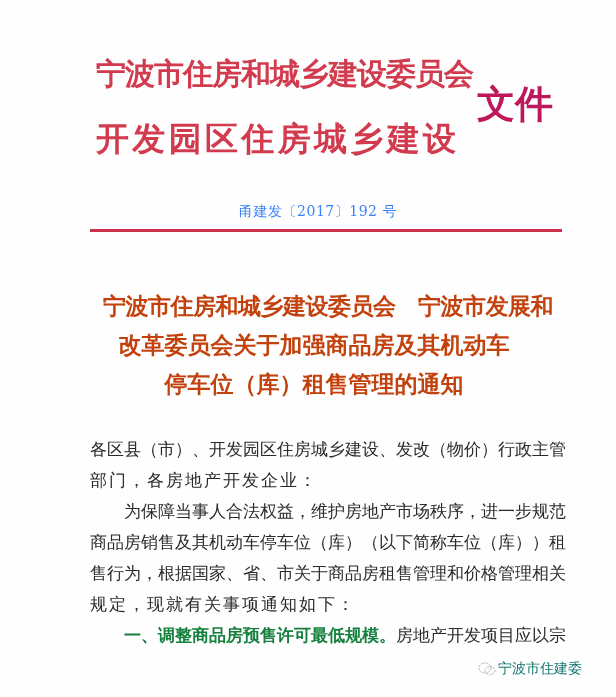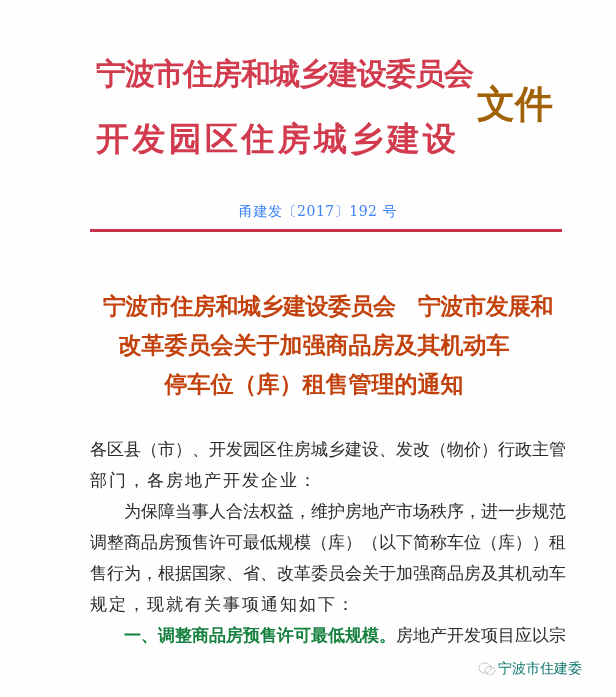--- a/index.html
+++ b/index.html
@@ -36,21 +36,21 @@
       font-size: 30px;
       letter-spacing: -1px;
     }
     .masthead-line.l2 {
       left: 96px; top: 122px; width: 360px;
       font-size: 33px;
     }
     .masthead-suffix {
       position: absolute;
       left: 477px; top: 85px;
-      color: #a16207;
+      color: #be185d;
       font-size: 38px;
       font-weight: bold;
       line-height: 1;
       letter-spacing: 0px;
       white-space: nowrap;
     }
     .doc-number {
       position: absolute;
       left: 2px; width: 616px;
       top: 203px;
@@ -152,22 +152,22 @@
   <div class="title">
     <span class="tline t1">宁波市住房和城乡建设委员会　宁波市发展和</span>
     <span class="tline t2">改革委员会关于加强商品房及其机动车</span>
     <span class="tline t3">停车位（库）租售管理的通知</span>
   </div>
 
   <div class="body-text">
     <span class="line">各区县（市）、开发园区住房城乡建设、发改（物价）行政主管</span>
     <span class="line short">部门，各房地产开发企业：</span>
     <span class="line indent">为保障当事人合法权益，维护房地产市场秩序，进一步规范</span>
-    <span class="line">调整商品房预售许可最低规模（库）（以下简称车位（库））租</span>
-    <span class="line">售行为，根据国家、省、改革委员会关于加强商品房及其机动车</span>
+    <span class="line">商品房销售及其机动车停车位（库）（以下简称车位（库））租</span>
+    <span class="line">售行为，根据国家、省、市关于商品房租售管理和价格管理相关</span>
     <span class="line short">规定，现就有关事项通知如下：</span>
     <span class="line indent heading-line"><span class="heading-bold">一、调整商品房预售许可最低规模。</span><span>房地产开发项目应以宗</span></span>
   </div>
 
   <div class="watermark">
     <span class="wm-icon">
       <svg width="18" height="14" viewBox="0 0 18 14">
         <ellipse cx="7" cy="6" rx="6" ry="5" fill="none" stroke="#b0b0b0" stroke-width="1" stroke-dasharray="2 1"></ellipse>
         <ellipse cx="12" cy="8.5" rx="5" ry="4" fill="none" stroke="#b0b0b0" stroke-width="1" stroke-dasharray="2 1"></ellipse>
       </svg>

